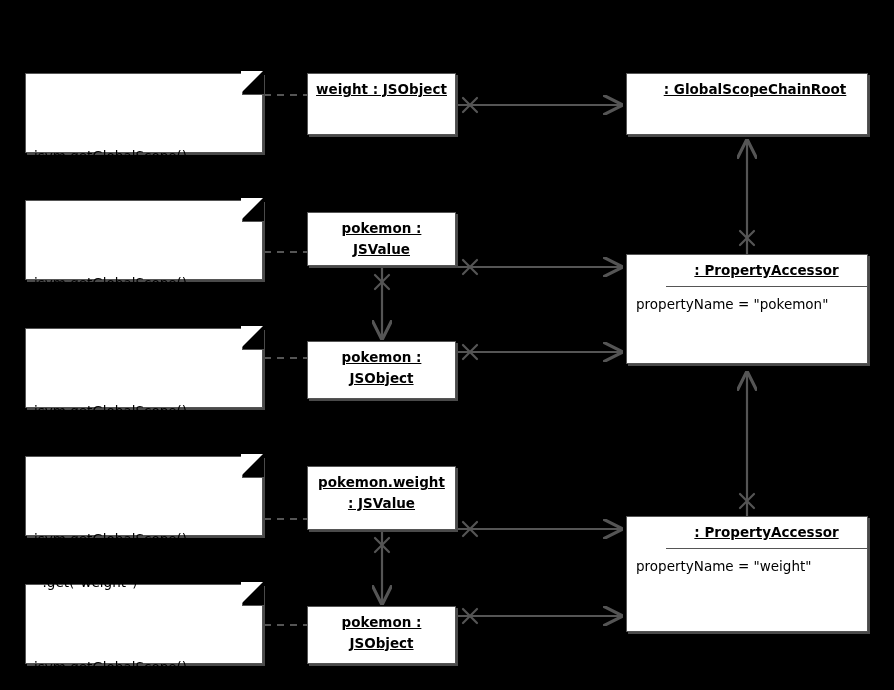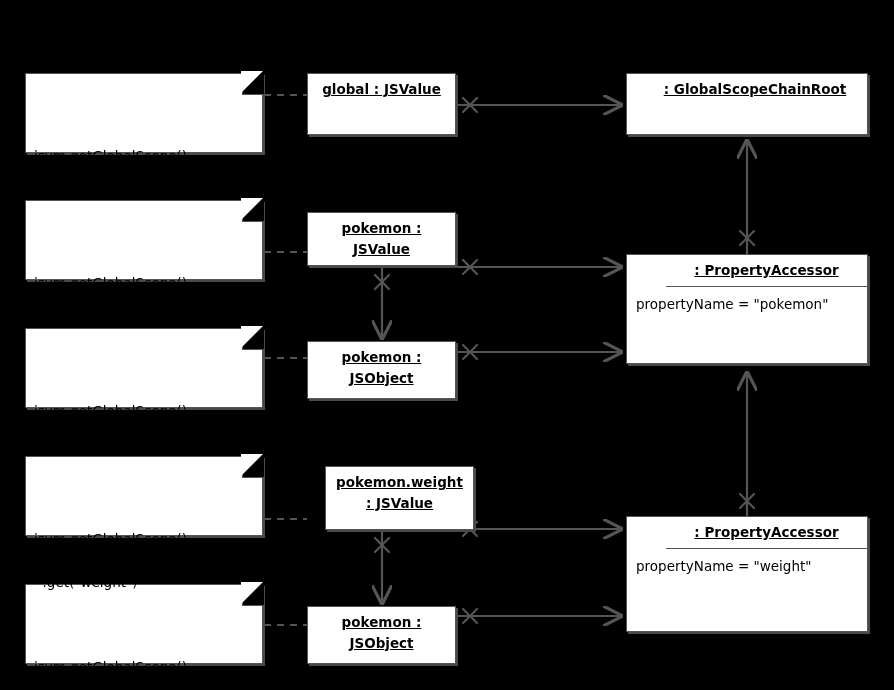--- a/index.html
+++ b/index.html
@@ -200,34 +200,34 @@
   </div>
 
   <div class="note" style="left:25px; top:584px; width:238px; height:80px;">
     <span class="fold"></span>
     <span class="note-text">jsvm.getGlobalScope()
   .get("pokemon").asObject()
   .get("weight").asObject()</span>
   </div>
 
   <div class="obj" style="left:307px; top:73px; width:149px; height:62px;">
-    <div class="obj-title"><span>global : JSValue</span></div>
+    <div class="obj-title"><span>weight : JSObject</span></div>
   </div>
 
   <div class="obj" style="left:307px; top:212px; width:149px; height:54px;">
     <div class="obj-title"><span>pokemon :
 JSValue</span></div>
   </div>
 
   <div class="obj" style="left:307px; top:341px; width:149px; height:58px;">
     <div class="obj-title"><span>pokemon :
 JSObject</span></div>
   </div>
 
-  <div class="obj" style="left:307px; top:466px; width:149px; height:64px;margin-left:18px;">
+  <div class="obj" style="left:307px; top:466px; width:149px; height:64px;">
     <div class="obj-title"><span>pokemon.weight
 : JSValue</span></div>
   </div>
 
   <div class="obj" style="left:307px; top:606px; width:149px; height:58px;">
     <div class="obj-title"><span>pokemon :
 JSObject</span></div>
   </div>
 
   <div class="obj" style="left:626px; top:73px; width:242px; height:62px;padding-left:16px;">

